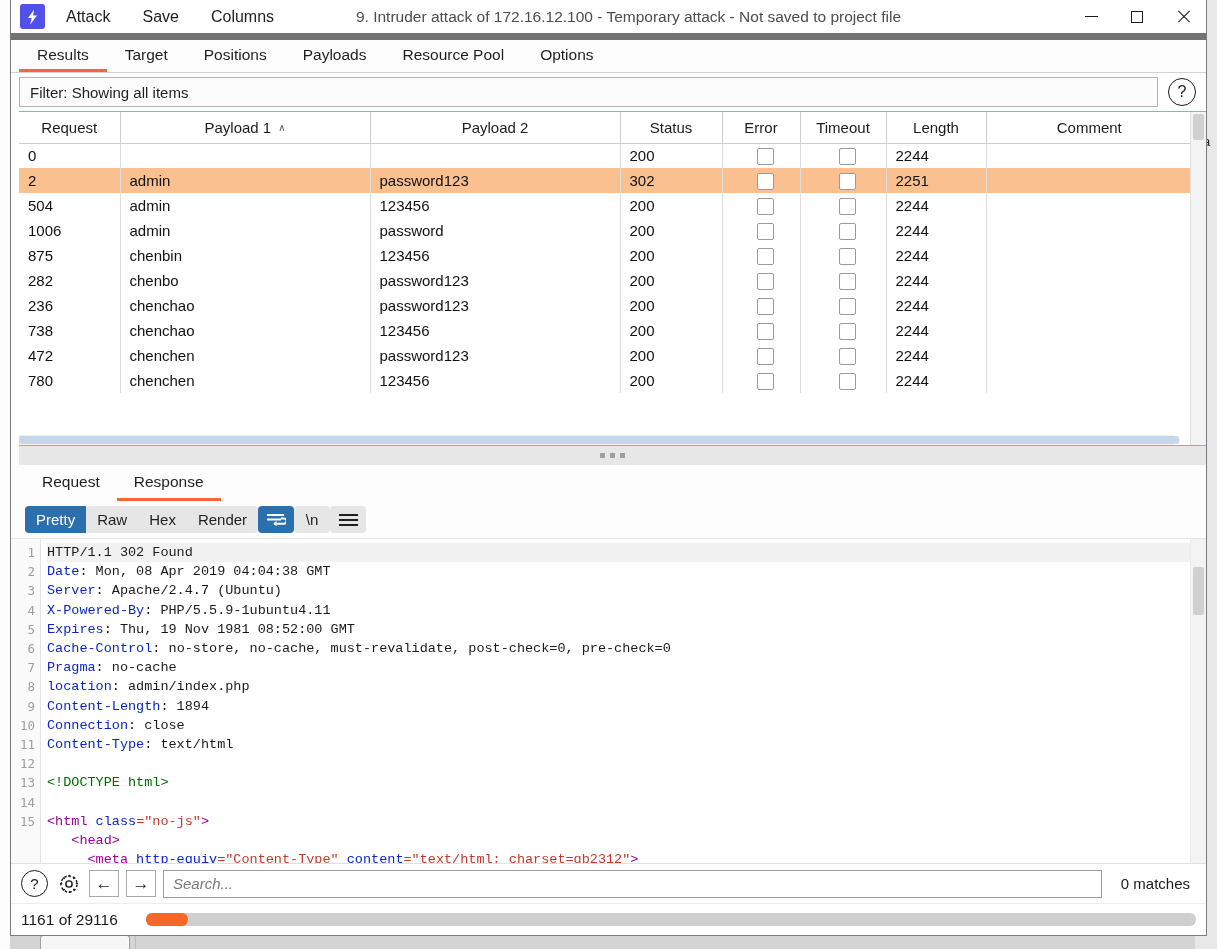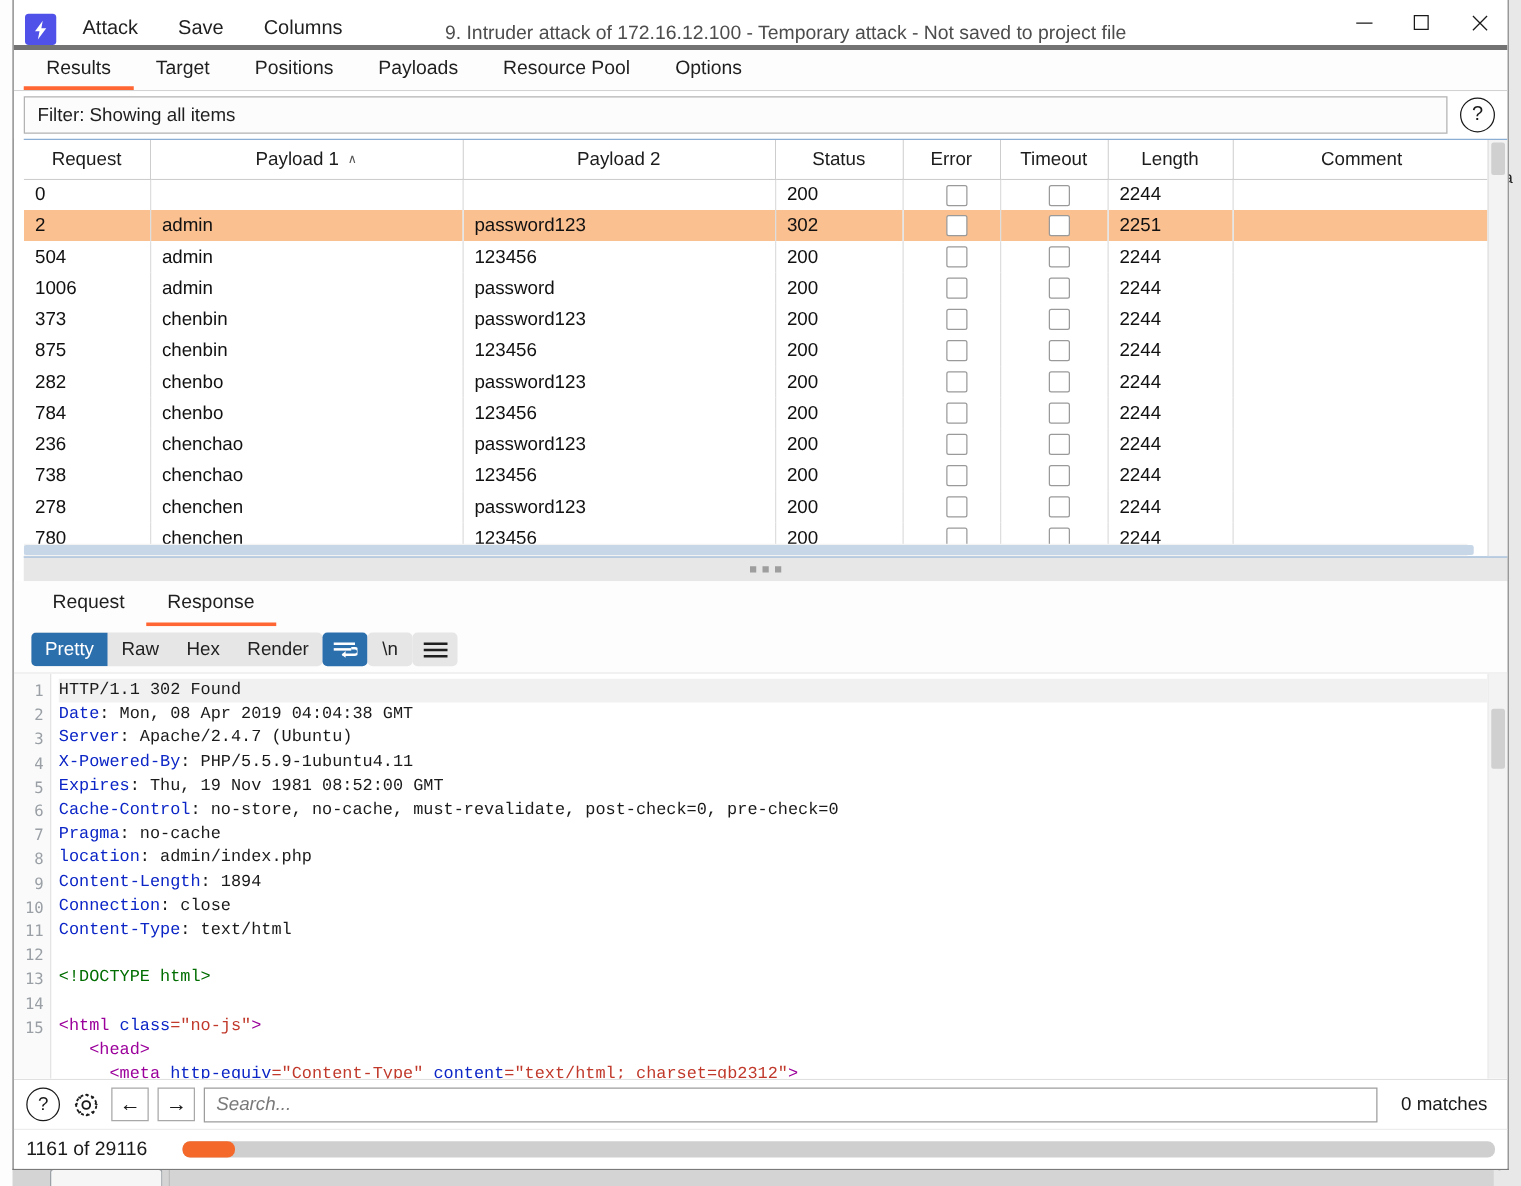--- a/index.html
+++ b/index.html
@@ -41,23 +41,23 @@
     background: #ffffff;
     border: 1px solid #7a7a7a;
     border-top: none;
     display: flex; flex-direction: column;
     overflow: hidden;
   }
 
   
   #titlebar {
     height: 40px; min-height: 40px;
-    display: flex; align-items: flex-end;
+    display: flex; align-items: center;
     background: #ffffff;
-    border-bottom: 4px solid #737373;
+    border-bottom: 7px solid #737373;
     position: relative;
   }
   #app-logo {
     width: 25px; height: 25px; margin-left: 9px;
     background: #4f51e8; border-radius: 3px;
     display: flex; align-items: center; justify-content: center;
     color: #fff; font-size: 16px; font-weight: bold; line-height: 1;
   }
   .menu-item {
     font-size: 16px; color: #1f1f1f;
@@ -474,81 +474,61 @@
               <td class="col-request">1006</td>
               <td class="col-p1">admin</td>
               <td class="col-p2">password</td>
               <td class="col-status">200</td>
               <td class="col-error center cb-cell"><span class="cbox"></span></td>
               <td class="col-timeout center cb-cell"><span class="cbox"></span></td>
               <td class="col-length">2244</td>
               <td class="col-comment"></td>
             </tr>
             <tr class="row">
-              <td class="col-request">373</td>
-              <td class="col-p1">chenbin</td>
-              <td class="col-p2">password123</td>
-              <td class="col-status">200</td>
-              <td class="col-error center cb-cell"><span class="cbox"></span></td>
-              <td class="col-timeout center cb-cell"><span class="cbox"></span></td>
-              <td class="col-length">2244</td>
-              <td class="col-comment"></td>
-            </tr>
-            <tr class="row">
               <td class="col-request">875</td>
               <td class="col-p1">chenbin</td>
               <td class="col-p2">123456</td>
               <td class="col-status">200</td>
               <td class="col-error center cb-cell"><span class="cbox"></span></td>
               <td class="col-timeout center cb-cell"><span class="cbox"></span></td>
               <td class="col-length">2244</td>
               <td class="col-comment"></td>
             </tr>
             <tr class="row">
               <td class="col-request">282</td>
               <td class="col-p1">chenbo</td>
               <td class="col-p2">password123</td>
               <td class="col-status">200</td>
               <td class="col-error center cb-cell"><span class="cbox"></span></td>
               <td class="col-timeout center cb-cell"><span class="cbox"></span></td>
               <td class="col-length">2244</td>
               <td class="col-comment"></td>
             </tr>
             <tr class="row">
-              <td class="col-request">784</td>
-              <td class="col-p1">chenbo</td>
-              <td class="col-p2">123456</td>
-              <td class="col-status">200</td>
-              <td class="col-error center cb-cell"><span class="cbox"></span></td>
-              <td class="col-timeout center cb-cell"><span class="cbox"></span></td>
-              <td class="col-length">2244</td>
-              <td class="col-comment"></td>
-            </tr>
-            <tr class="row">
               <td class="col-request">236</td>
               <td class="col-p1">chenchao</td>
               <td class="col-p2">password123</td>
               <td class="col-status">200</td>
               <td class="col-error center cb-cell"><span class="cbox"></span></td>
               <td class="col-timeout center cb-cell"><span class="cbox"></span></td>
               <td class="col-length">2244</td>
               <td class="col-comment"></td>
             </tr>
             <tr class="row">
               <td class="col-request">738</td>
               <td class="col-p1">chenchao</td>
               <td class="col-p2">123456</td>
               <td class="col-status">200</td>
               <td class="col-error center cb-cell"><span class="cbox"></span></td>
               <td class="col-timeout center cb-cell"><span class="cbox"></span></td>
               <td class="col-length">2244</td>
               <td class="col-comment"></td>
             </tr>
             <tr class="row">
-              <td class="col-request">278</td>
+              <td class="col-request">472</td>
               <td class="col-p1">chenchen</td>
               <td class="col-p2">password123</td>
               <td class="col-status">200</td>
               <td class="col-error center cb-cell"><span class="cbox"></span></td>
               <td class="col-timeout center cb-cell"><span class="cbox"></span></td>
               <td class="col-length">2244</td>
               <td class="col-comment"></td>
             </tr>
             <tr class="row">
               <td class="col-request">780</td>

